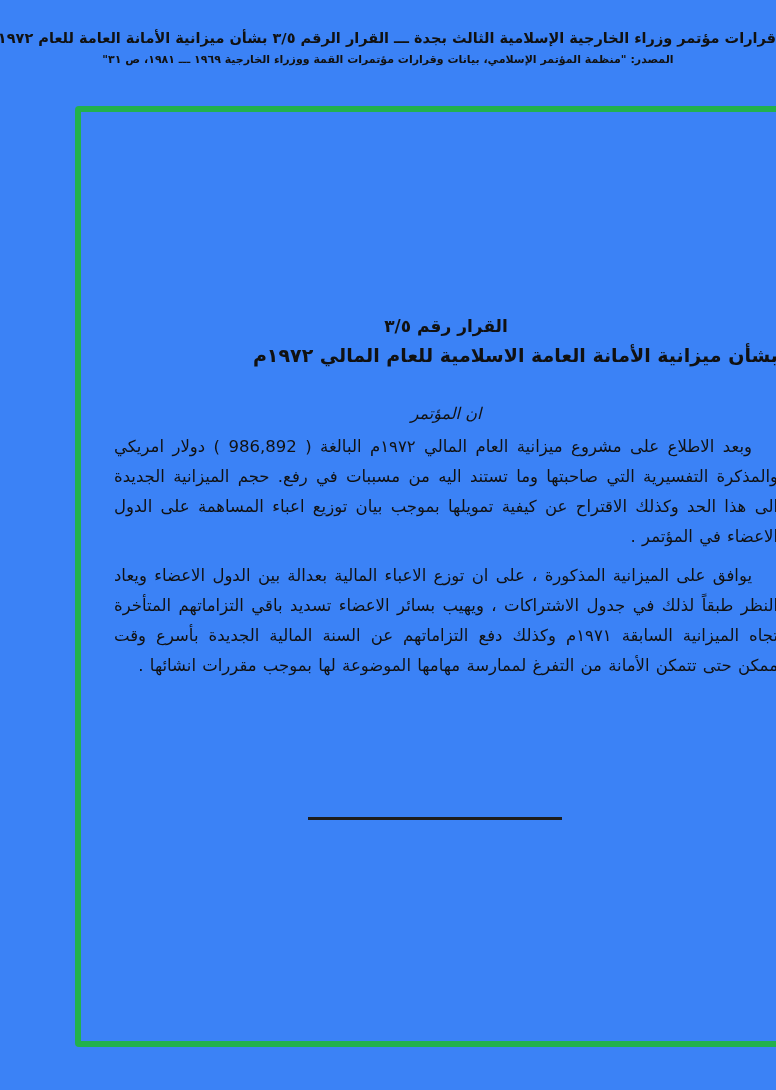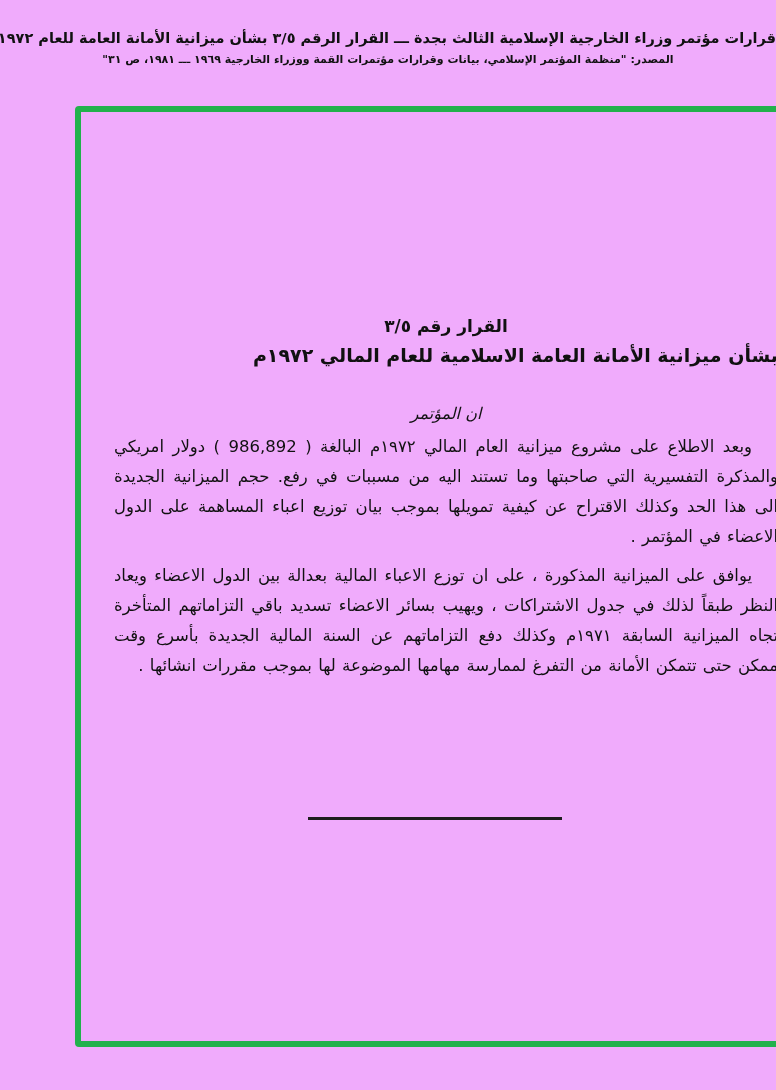--- a/index.html
+++ b/index.html
@@ -2,21 +2,21 @@
 <html lang="ar"><head>
 <meta charset="utf-8">
 <style>
   html, body {
     margin: 0; padding: 0;
     background: #ffffff;
   }
   .page {
     position: relative;
     width: 776px; height: 1090px;
-    background: #f0abfc;
+    background: #3b82f6;
     font-family: "DejaVu Sans", sans-serif;
     color: #111111;
     overflow: hidden;
   }
   .header {
     position: absolute;
     top: 30px; left: 0; right: 0;
     text-align: center;
     direction: rtl;
   }

